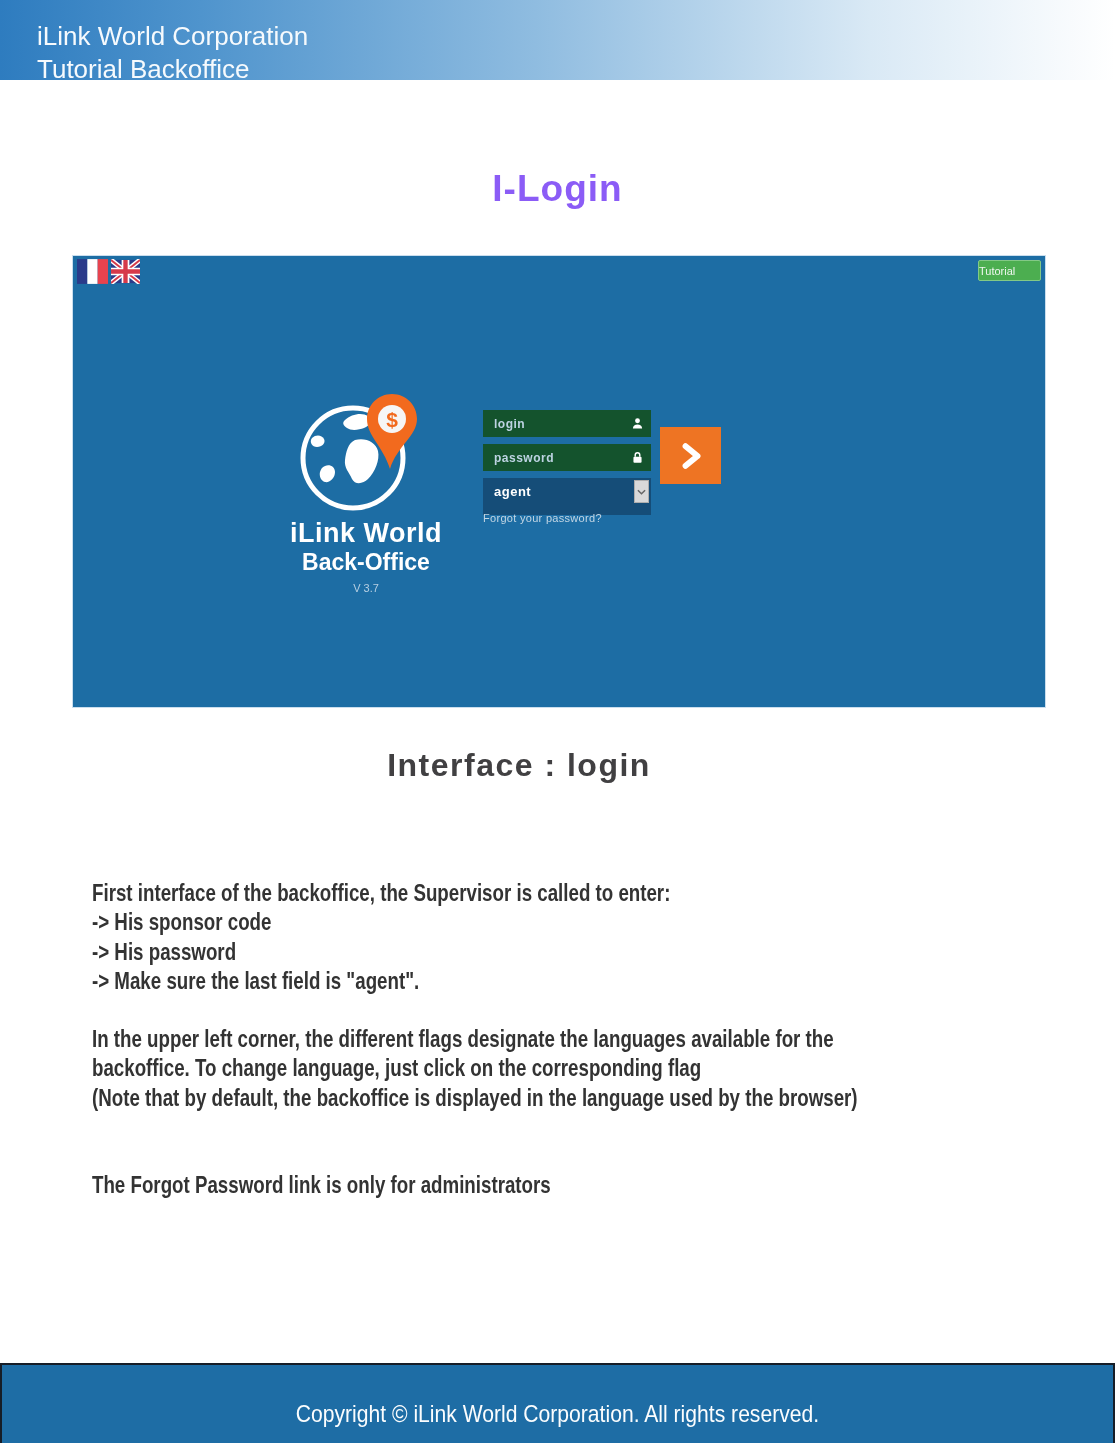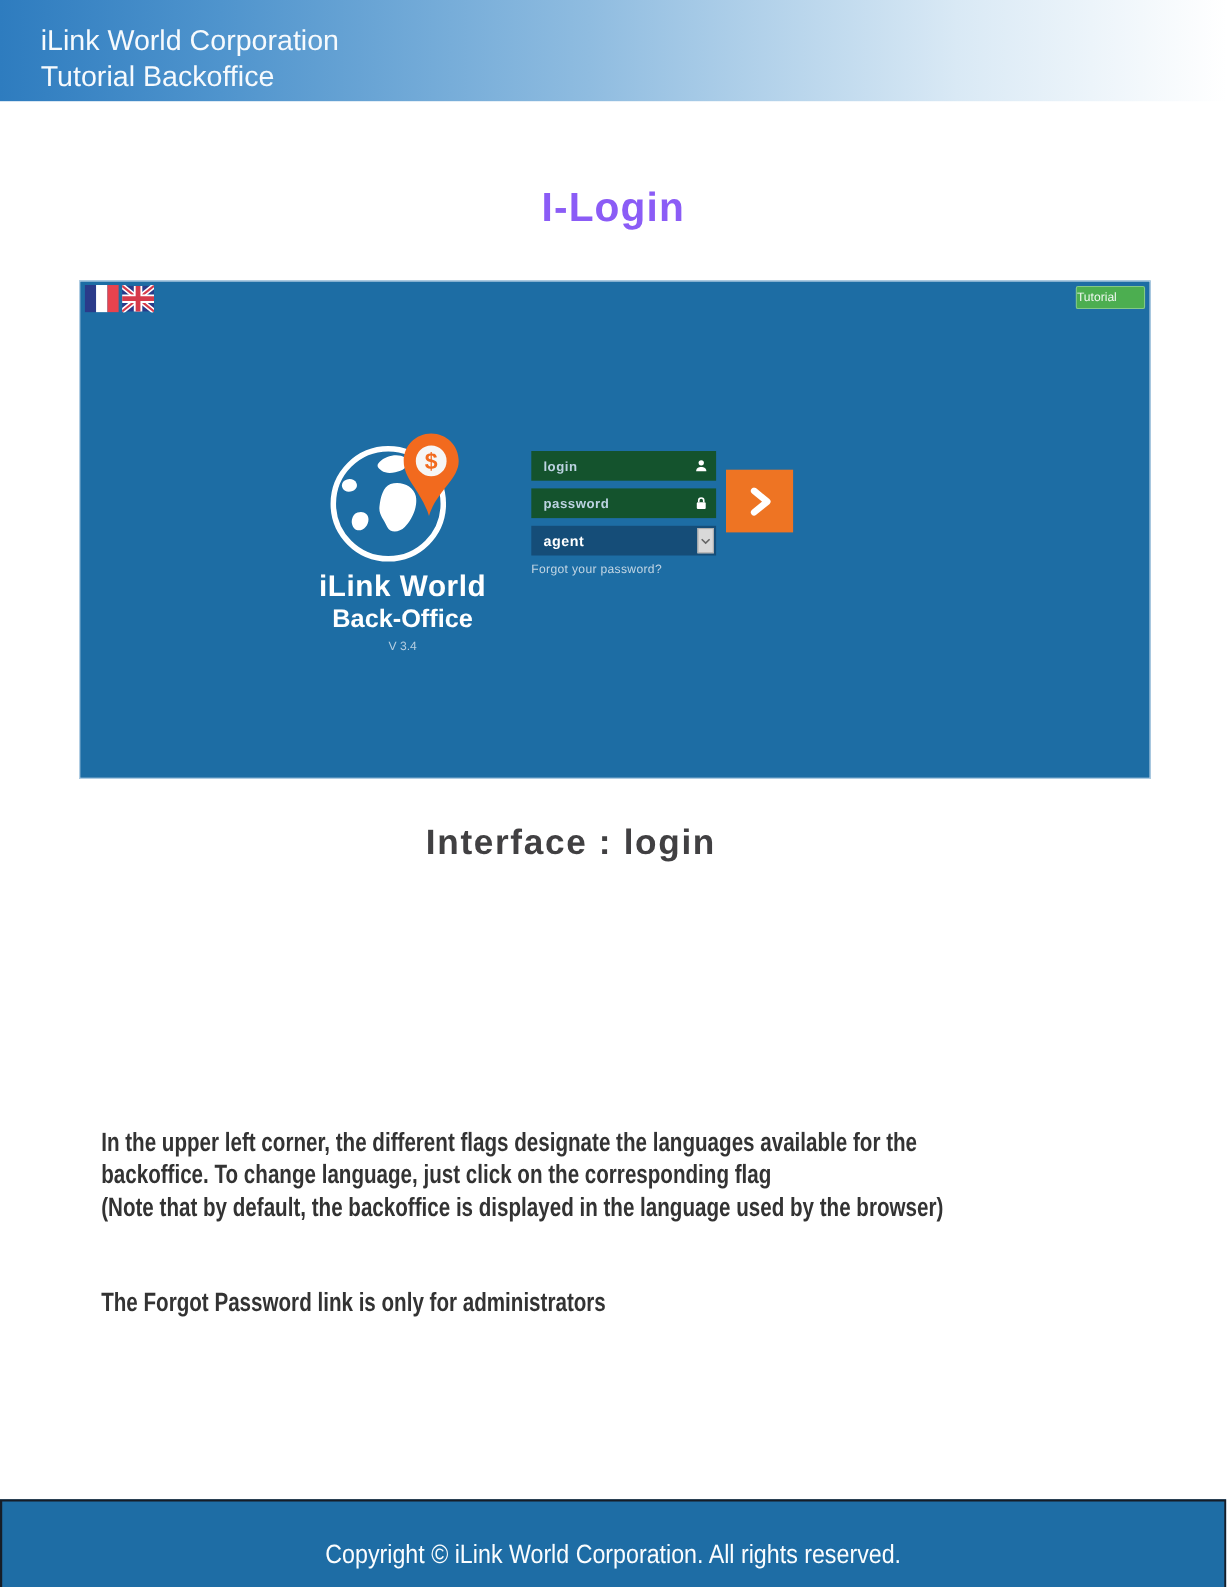--- a/index.html
+++ b/index.html
@@ -1,20 +1,20 @@
 <!DOCTYPE html>
 <html><head>
 <meta charset="utf-8">
 <style>
   html,body{margin:0;padding:0;background:#ffffff;}
   .page{position:relative;width:1115px;height:1443px;background:#ffffff;overflow:hidden;
         font-family:"Liberation Sans",sans-serif;}
 
   
-  .header{position:absolute;left:0;top:0;width:1115px;height:92px;
+  .header{position:absolute;left:0;top:0;width:1115px;height:80px;
           background:linear-gradient(90deg,#2e7cbf 0%,#4f94cd 18%,#8fbce0 48%,#d9e9f5 78%,#ffffff 100%);}
   .header-text{position:absolute;left:37px;top:20px;color:#f6fafd;font-size:26px;line-height:33px;}
 
   
   .doc-title{position:absolute;left:0;top:168px;width:1115px;text-align:center;
              font-size:37px;font-weight:bold;color:#8b5cf6;letter-spacing:1px;}
 
   
   .shot{position:absolute;left:72px;top:255px;width:974px;height:453px;
         background:#1d6da4;border:1px solid #cadeee;box-sizing:border-box;}
@@ -34,21 +34,21 @@
 
   .field{position:absolute;left:410px;width:168px;height:27px;background:#14532d;}
   .field input{position:absolute;left:0;top:0;width:100%;height:100%;background:transparent;border:none;
                outline:none;color:#ffffff;font-size:12px;padding:0 26px 0 11px;box-sizing:border-box;
                font-family:"Liberation Sans",sans-serif;letter-spacing:.5px;}
   .field input::placeholder{color:#bdd3e2;opacity:1;font-weight:bold;}
   .field-login{top:154px;}
   .field-password{top:188px;}
   .field-icon{position:absolute;right:7px;top:7px;width:13px;height:13px;}
 
-  .select{position:absolute;left:410px;top:222px;width:168px;height:27px;background:#154d78;
+  .select{position:absolute;left:410px;top:222px;width:168px;height:37px;background:#154d78;
           color:#ffffff;font-size:13px;font-weight:bold;line-height:27px;padding-left:11px;
           box-sizing:border-box;letter-spacing:.5px;cursor:default;}
   .select-btn{position:absolute;right:2px;top:2px;width:15px;height:23px;background:#d9d9d9;
               border:1px solid #aeaeae;box-sizing:border-box;display:flex;align-items:center;justify-content:center;}
 
   .forgot{position:absolute;left:410px;top:256px;font-size:11px;color:#c3d6e4;letter-spacing:.3px;}
 
   .submit{position:absolute;left:587px;top:171px;width:61px;height:57px;background:#ee7423;
           display:flex;align-items:center;justify-content:center;cursor:pointer;}
 
@@ -113,21 +113,21 @@
         <path fill="#ffffff" d="M26 74 c5-2 10 1 10 6 c0 6-5 11-10 10 c-4-1-6-6-5-10 c1-3 2-5 5-6 z"></path>
         <path fill="#ffffff" d="M13 46 c4-4 10-3 12 1 c2 4-2 8-7 8 c-5 0-8-5-5-9 z"></path>
         <path fill="#f26a1e" d="M93 2 C79 2 68 13 68 27 C68 44 84 54 91 77 C98 54 118 44 118 27 C118 13 107 2 93 2 Z"></path>
         <circle cx="93" cy="27" r="14" fill="#f6f6f6"></circle>
         <text x="93" y="34.5" text-anchor="middle" font-size="21" font-weight="bold" fill="#f26a1e" font-family="Liberation Sans, sans-serif">$</text>
       </svg>
     </div>
     <div class="logo-text">
       <div class="logo-title">iLink World</div>
       <div class="logo-subtitle">Back-Office</div>
-      <div class="logo-version">V 3.4</div>
+      <div class="logo-version">V 3.7</div>
     </div>
 
     <div class="field field-login">
       <input type="text" placeholder="login" style="">
       <svg class="field-icon" viewBox="0 0 16 16">
         <circle cx="8" cy="4.6" r="3" fill="#ffffff"></circle>
         <path d="M2.3 14c0-3.2 2.6-4.7 5.7-4.7s5.7 1.5 5.7 4.7z" fill="#ffffff"></path>
       </svg>
     </div>
 
@@ -153,20 +153,26 @@
     <div class="submit">
       <svg viewBox="0 0 24 24" width="26" height="26">
         <path d="M7 3l11 9-11 9" stroke="#ffffff" stroke-width="5.5" fill="none" stroke-linecap="round" stroke-linejoin="round"></path>
       </svg>
     </div>
 
   </div>
 
   <div class="caption">Interface : login</div>
 
+  <div class="para para-1">
+    <div class="body-line">First interface of the backoffice, the Supervisor is called to enter:</div>
+    <div class="body-line">-&gt; His sponsor code</div>
+    <div class="body-line">-&gt; His password</div>
+    <div class="body-line">-&gt; Make sure the last field is "agent".</div>
+  </div>
 
   <div class="para para-2">
     <div class="body-line">In the upper left corner, the different flags designate the languages available for the</div>
     <div class="body-line">backoffice. To change language, just click on the corresponding flag</div>
     <div class="body-line">(Note that by default, the backoffice is displayed in the language used by the browser)</div>
   </div>
 
   <div class="para para-3">
     <div class="body-line">The Forgot Password link is only for administrators</div>
   </div>

